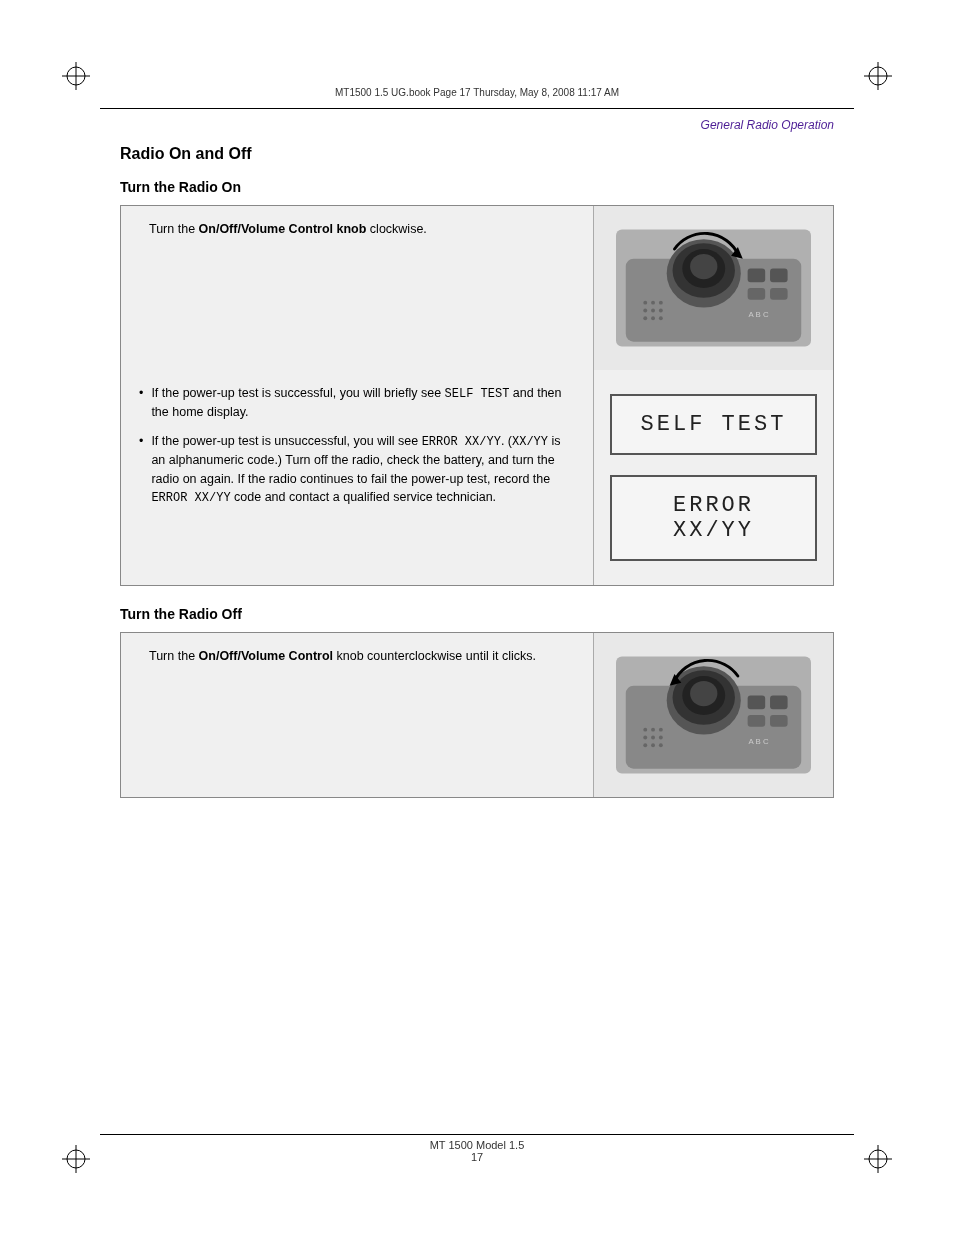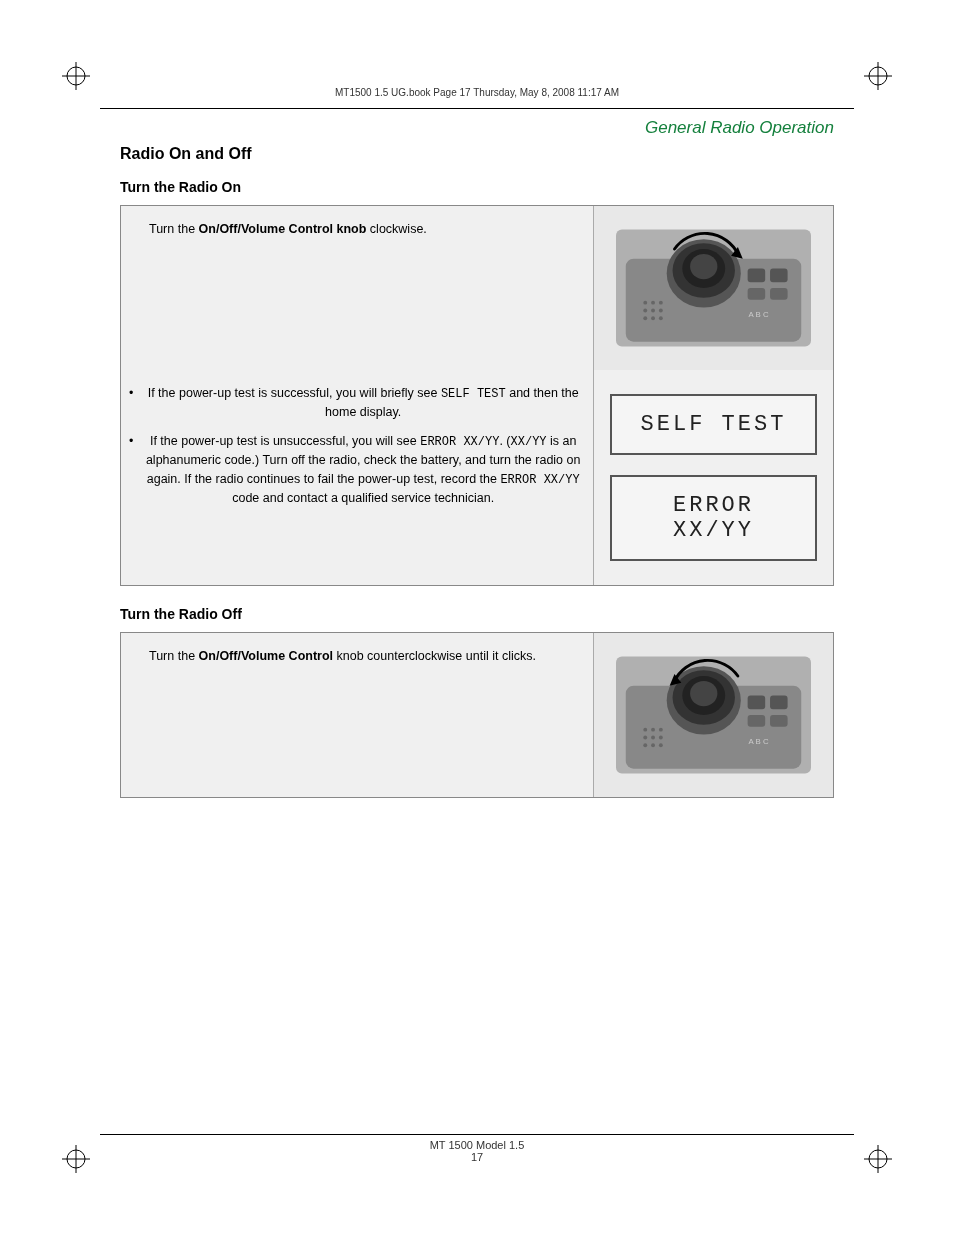--- a/index.html
+++ b/index.html
@@ -53,22 +53,22 @@
       left: 100px;
       right: 100px;
       height: 1px;
       background: #000;
     }
 
     .page-title-right {
       position: absolute;
       top: 118px;
       right: 120px;
-      font-size: 17px;
-      color: #15803d;
+      font-size: 12px;
+      color: #4c1d95;
       font-style: italic;
     }
 
     
     .main-content {
       position: absolute;
       top: 145px;
       left: 120px;
       right: 120px;
     }
@@ -155,24 +155,23 @@
     }
 
     
     .mixed-row {
       display: flex;
       flex-direction: row;
     }
 
     .mixed-row .left-col {
       flex: 1;
-      padding: 14px 8px;
+      padding: 14px 18px;
       font-size: 12.5px;
       line-height: 1.5;
-      text-align: center;
     }
 
     .mixed-row .right-col {
       width: 240px;
       padding: 14px 16px;
       display: flex;
       flex-direction: column;
       justify-content: center;
       border-left: 1px solid #aaa;
     }

